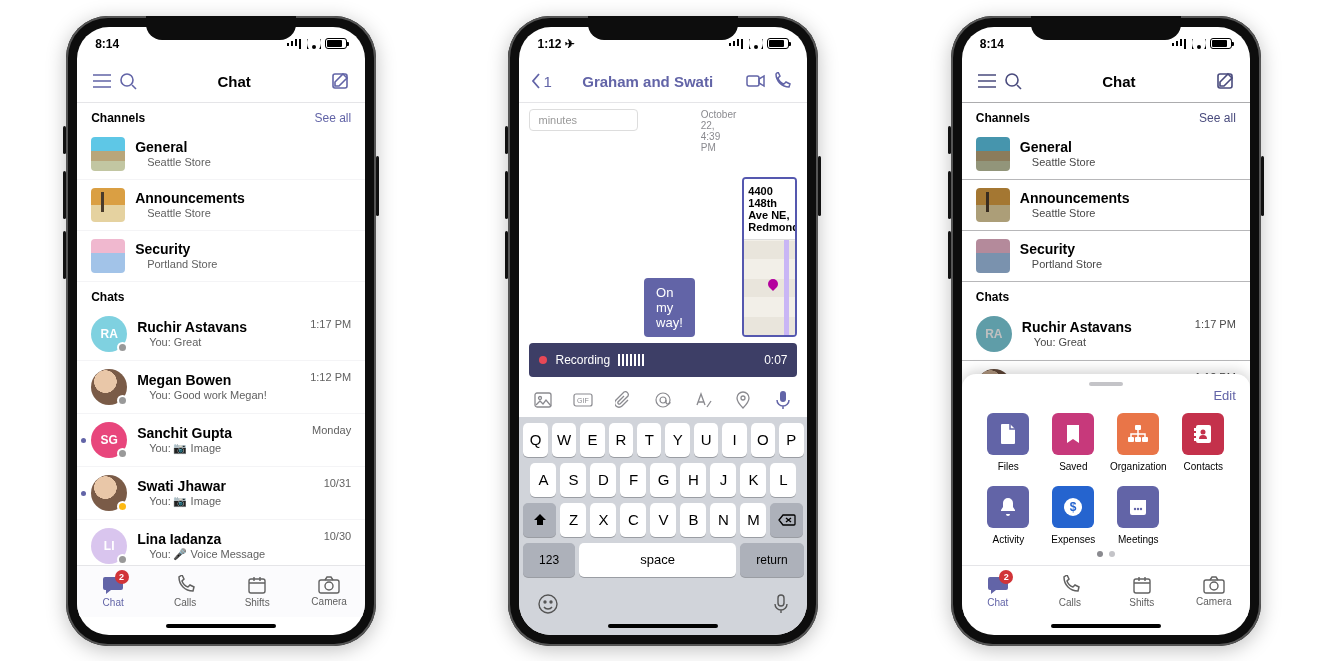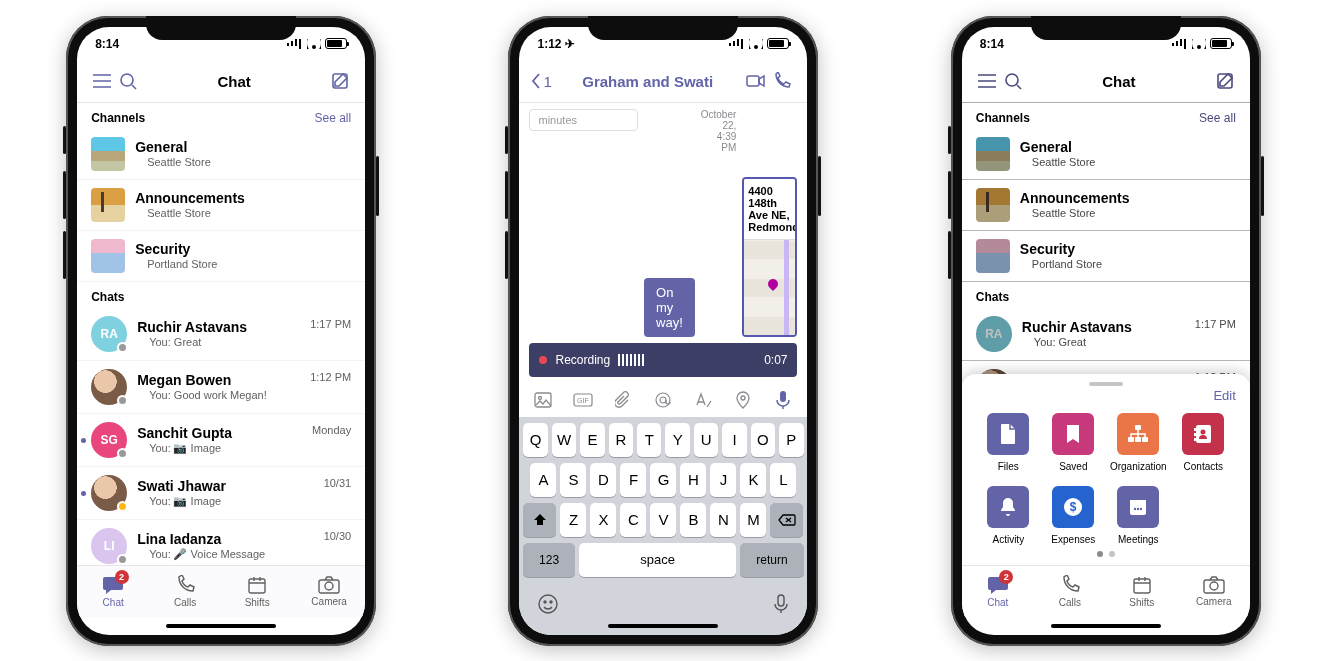--- a/index.html
+++ b/index.html
@@ -62,21 +62,21 @@
   
   .tabbar{height:52px;flex:none;border-top:1px solid var(--divider);display:flex;background:#fbfbfd;}
   .tab{flex:1;display:flex;flex-direction:column;align-items:center;justify-content:center;gap:2px;font-size:10px;color:var(--grey-text);position:relative;}
   .tab.active{color:var(--teams-purple);}
   .tab svg{color:currentColor;}
   .badge{position:absolute;top:4px;left:52%;width:14px;height:14px;border-radius:50%;background:#d13438;color:#fff;font-size:9px;font-weight:700;display:flex;align-items:center;justify-content:center;}
   
   .back{display:flex;align-items:center;color:var(--teams-purple);font-size:15px;gap:2px;}
   .chat-body{flex:1;background:#fff;overflow:hidden;padding:6px 10px 0;display:flex;flex-direction:row;gap:6px;}
   .bubble-out{align-self:flex-end;background:var(--teams-purple);color:#fff;padding:7px 12px;border-radius:4px;font-size:13px;}
-  .ts-line{text-align:right;font-size:10px;color:#8a8a8f;}
+  .ts-line{text-align:left;font-size:10px;color:#8a8a8f;}
   .map-card{align-self:flex-end;width:230px;border:2px solid #5558af;border-radius:4px;overflow:hidden;}
   .map-card .addr{padding:6px 4px;font-size:11px;font-weight:700;background:#fff;border-bottom:1px solid #ddd;}
   .map-card .map{height:95px;background:
       linear-gradient(90deg,transparent 78%,#c9b6f5 78%,#c9b6f5 88%,transparent 88%),
       repeating-linear-gradient(0deg,#e9e5dc,#e9e5dc 18px,#f2efe8 18px,#f2efe8 38px),
       #eee;position:relative;}
   .map-card .map::after{content:"";position:absolute;left:46%;top:42%;width:10px;height:10px;border-radius:50% 50% 50% 0;background:#b4009e;transform:rotate(-45deg);}
   .rec-bar{background:#3d3e66;color:#fff;height:34px;border-radius:4px;margin:6px 10px;display:flex;align-items:center;padding:0 10px;font-size:12px;gap:8px;}
   .rec-dot{width:8px;height:8px;background:#e74856;border-radius:50%;}
   .wave{flex:none;width:28px;height:12px;background:repeating-linear-gradient(90deg,#fff 0,#fff 2px,transparent 2px,transparent 4px);}

